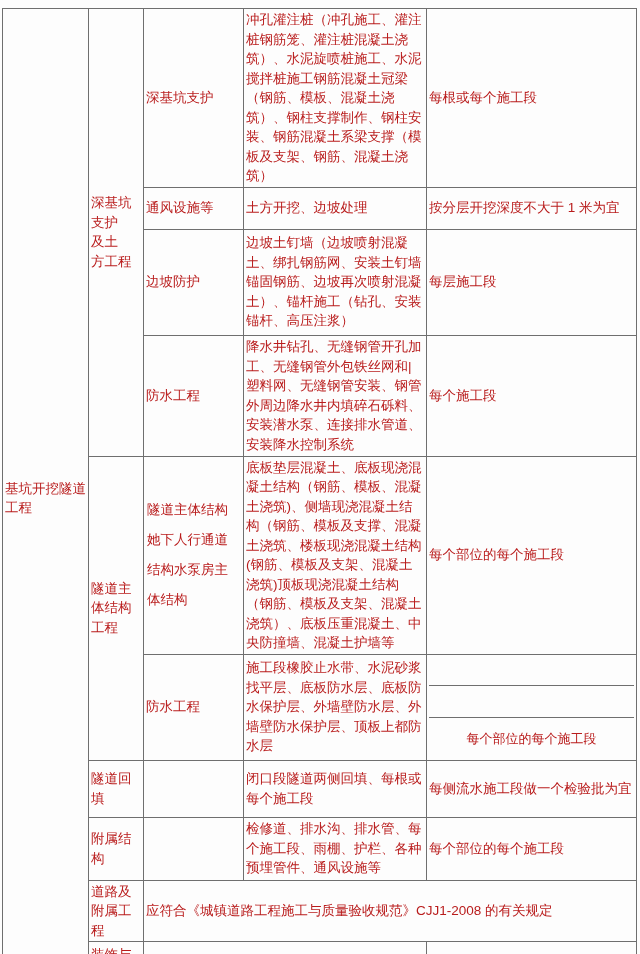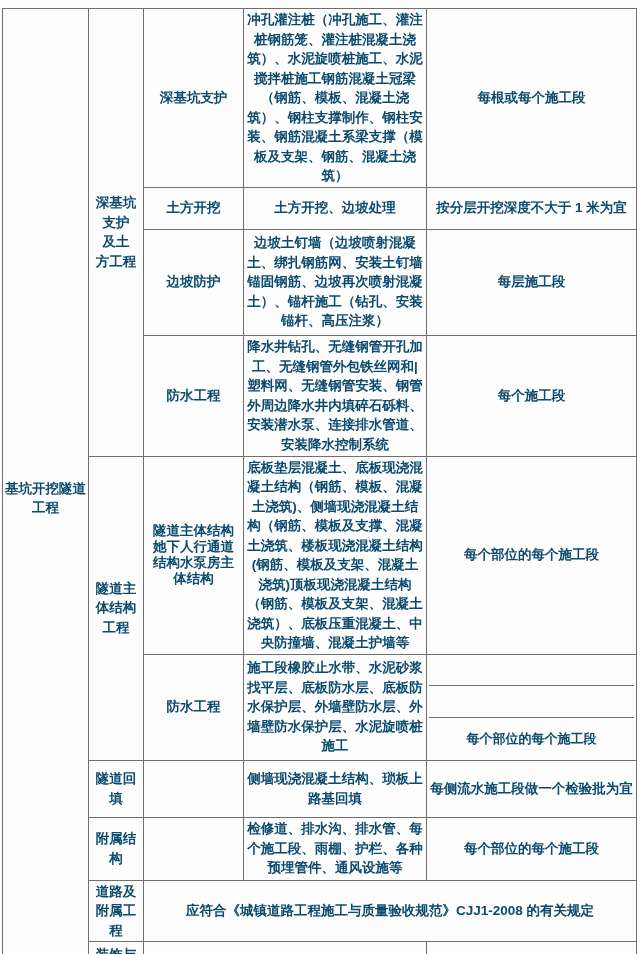--- a/index.html
+++ b/index.html
@@ -22,28 +22,26 @@
     position: absolute;
     left: 2px;
     top: 8px;
     width: 634px;
     border-collapse: collapse;
     table-layout: fixed;
   }
   table.qc td {
     border: 1px solid #6f6f6f;
     vertical-align: middle;
-    text-align: center;
     font-size: 13.5px;
     line-height: 19.5px;
     padding: 1px 2px;
-    color: #0c4a6e;
+    color: #b91c1c;
     word-break: break-all;
     overflow-wrap: anywhere;
-    font-weight: bold;
   }
   
   col.c1 { width: 86px; }
   col.c2 { width: 55px; }
   col.c3 { width: 100px; }
   col.c4 { width: 183px; }
   col.c5 { width: 210px; }
 
   
   tr.r1  { height: 155px; }
@@ -56,21 +54,21 @@
   tr.r8  { height: 63px; }
   tr.r9  { height: 46px; }
   tr.r10 { height: 46px; }
 
   td.category { font-size: 13px; line-height: 19px; padding: 1px; }
   td.group { padding: 1px; font-size: 13.5px; line-height: 21px; }
   td.group.preline { white-space: pre-line; }
   td.items { font-size: 13.5px; line-height: 19.5px; padding: 0 3px; }
   td.batch { font-size: 13px; line-height: 19px; }
   td.sub { font-size: 13.5px; line-height: 22px; padding: 1px 2px; }
-  td.sub.long { line-height: 16px; padding: 1px 3px; }
+  td.sub.long { line-height: 30px; padding: 1px 3px; }
 
   
   td.batch-split { padding: 0; height: 103px; }
   .split-wrap { display: flex; flex-direction: column; width: 100%; height: 103px; }
   .split-empty-a { height: 29px; border-bottom: 1px solid #6f6f6f; }
   .split-empty-b { height: 31px; border-bottom: 1px solid #6f6f6f; }
   .split-text {
     flex: 1;
     display: flex;
     align-items: center;
@@ -97,21 +95,21 @@
       <td class="category" rowspan="10">基坑开挖隧道工程</td>
       <td class="group preline" rowspan="4">深基坑支护
 及土
 方工程</td>
       <td class="sub">深基坑支护</td>
       <td class="items">冲孔灌注桩（冲孔施工、灌注桩钢筋笼、灌注桩混凝土浇筑）、水泥旋喷桩施工、水泥搅拌桩施工钢筋混凝土冠梁（钢筋、模板、混凝土浇筑）、钢柱支撑制作、钢柱安装、钢筋混凝土系梁支撑（模板及支架、钢筋、混凝土浇筑）</td>
       <td class="batch">每根或每个施工段</td>
     </tr>
 
     <tr class="r2">
-      <td class="sub">土方开挖</td>
+      <td class="sub">通风设施等</td>
       <td class="items">土方开挖、边坡处理</td>
       <td class="batch">按分层开挖深度不大于 1 米为宜</td>
     </tr>
 
     <tr class="r3">
       <td class="sub">边坡防护</td>
       <td class="items">边坡土钉墙（边坡喷射混凝土、绑扎钢筋网、安装土钉墙锚固钢筋、边坡再次喷射混凝土）、锚杆施工（钻孔、安装锚杆、高压注浆）</td>
       <td class="batch">每层施工段</td>
     </tr>
 
@@ -123,34 +121,34 @@
 
     <tr class="r5">
       <td class="group" rowspan="2">隧道主体结构工程</td>
       <td class="sub long">隧道主体结构她下人行通道结构水泵房主体结构</td>
       <td class="items">底板垫层混凝土、底板现浇混凝土结构（钢筋、模板、混凝土浇筑)、侧墙现浇混凝土结构（钢筋、模板及支撑、混凝土浇筑、楼板现浇混凝土结构(钢筋、模板及支架、混凝土浇筑)顶板现浇混凝土结构（钢筋、模板及支架、混凝土浇筑）、底板压重混凝土、中央防撞墙、混凝土护墙等</td>
       <td class="batch">每个部位的每个施工段</td>
     </tr>
 
     <tr class="r6">
       <td class="sub">防水工程</td>
-      <td class="items">施工段橡胶止水带、水泥砂浆找平层、底板防水层、底板防水保护层、外墙壁防水层、外墙壁防水保护层、水泥旋喷桩施工</td>
+      <td class="items">施工段橡胶止水带、水泥砂浆找平层、底板防水层、底板防水保护层、外墙壁防水层、外墙壁防水保护层、顶板上都防水层</td>
       <td class="batch-split">
         <div class="split-wrap">
           <div class="split-empty-a"></div>
           <div class="split-empty-b"></div>
           <div class="split-text">每个部位的每个施工段</div>
         </div>
       </td>
     </tr>
 
     <tr class="r7">
       <td class="group">隧道回填</td>
       <td class="sub"></td>
-      <td class="items">侧墙现浇混凝土结构、琐板上路基回填</td>
+      <td class="items">闭口段隧道两侧回填、每根或每个施工段</td>
       <td class="batch">每侧流水施工段做一个检验批为宜</td>
     </tr>
 
     <tr class="r8">
       <td class="group">附属结构</td>
       <td class="sub"></td>
       <td class="items">检修道、排水沟、排水管、每个施工段、雨棚、护栏、各种预埋管件、通风设施等</td>
       <td class="batch">每个部位的每个施工段</td>
     </tr>
 

